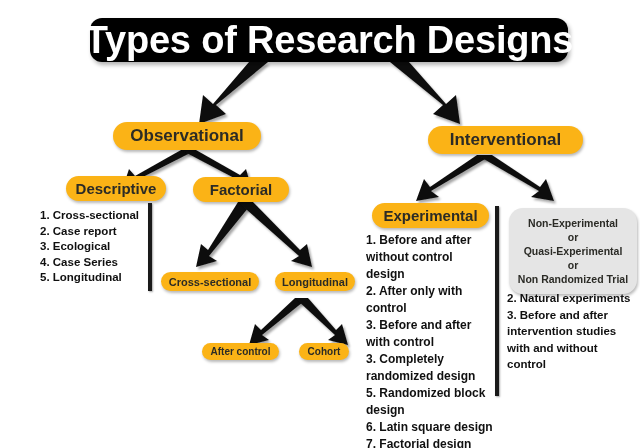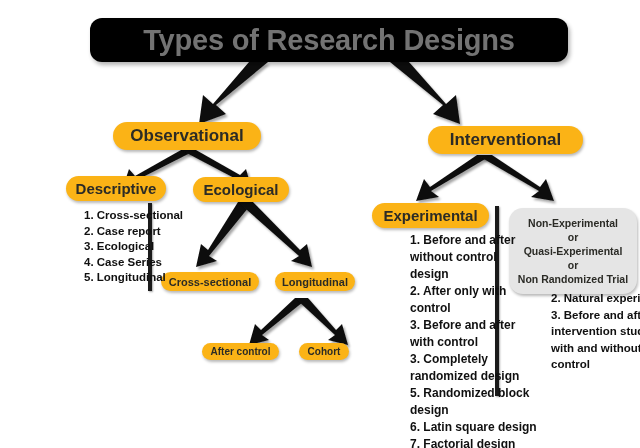--- a/index.html
+++ b/index.html
@@ -39,22 +39,22 @@
     width: 478px;
     height: 44px;
     background: #000000;
     border-radius: 12px;
     display: flex;
     align-items: center;
     justify-content: center;
     box-shadow: 2px 3px 4px rgba(0,0,0,0.30);
   }
   .title-bar span {
-    color: #737373;
-    font-size: 29px;
+    color: #ffffff;
+    font-size: 38px;
     font-weight: bold;
     letter-spacing: -0.2px;
     white-space: nowrap;
   }
 
   
   .pill {
     position: absolute;
     background: #FBB316;
     color: #2b2b26;
@@ -100,21 +100,20 @@
     box-sizing: border-box;
   }
   #box-non-experimental .ne-line { display: block; }
 
   
   .list {
     position: absolute;
     color: #101010;
     font-weight: bold;
     box-sizing: border-box;
-    margin-left: 44px;
   }
   .list .li { display: block; }
 
   #list-descriptive {
     left: 40px;
     top: 208px;
     width: 115px;
     font-size: 11.5px;
     line-height: 15.5px;
   }
@@ -204,21 +203,21 @@
     <span>Observational</span>
   </div>
   <div class="pill lvl2" id="node-interventional">
     <span>Interventional</span>
   </div>
 
   <div class="pill lvl3" id="node-descriptive">
     <span>Descriptive</span>
   </div>
   <div class="pill lvl3" id="node-analytical">
-    <span>Ecological</span>
+    <span>Factorial</span>
   </div>
   <div class="pill lvl3" id="node-experimental">
     <span>Experimental</span>
   </div>
 
   <div class="pill lvl4" id="node-cross-sectional">
     <span>Cross-sectional</span>
   </div>
   <div class="pill lvl4" id="node-longitudinal">
     <span>Longitudinal</span>

